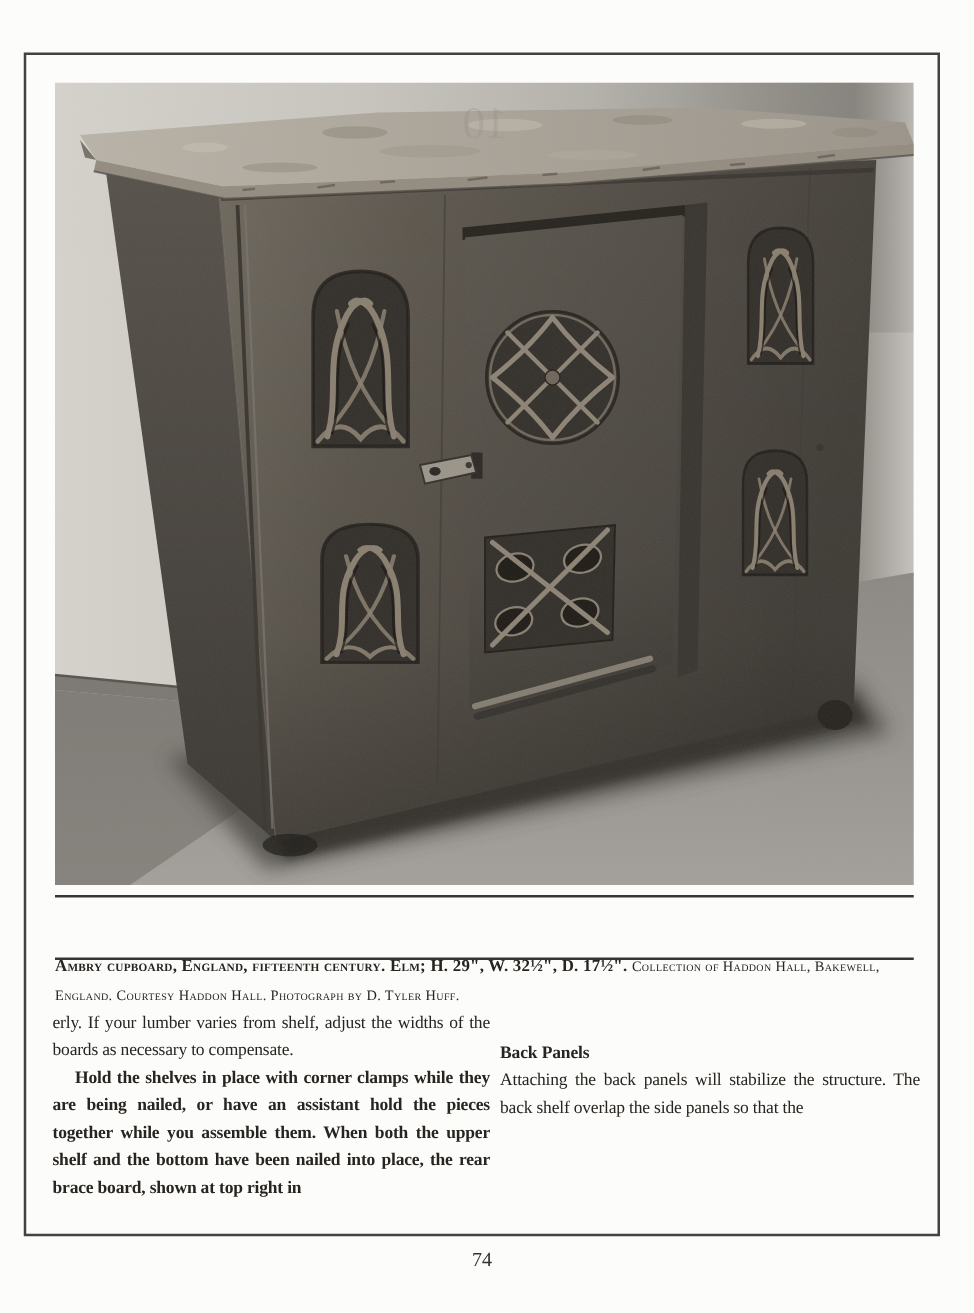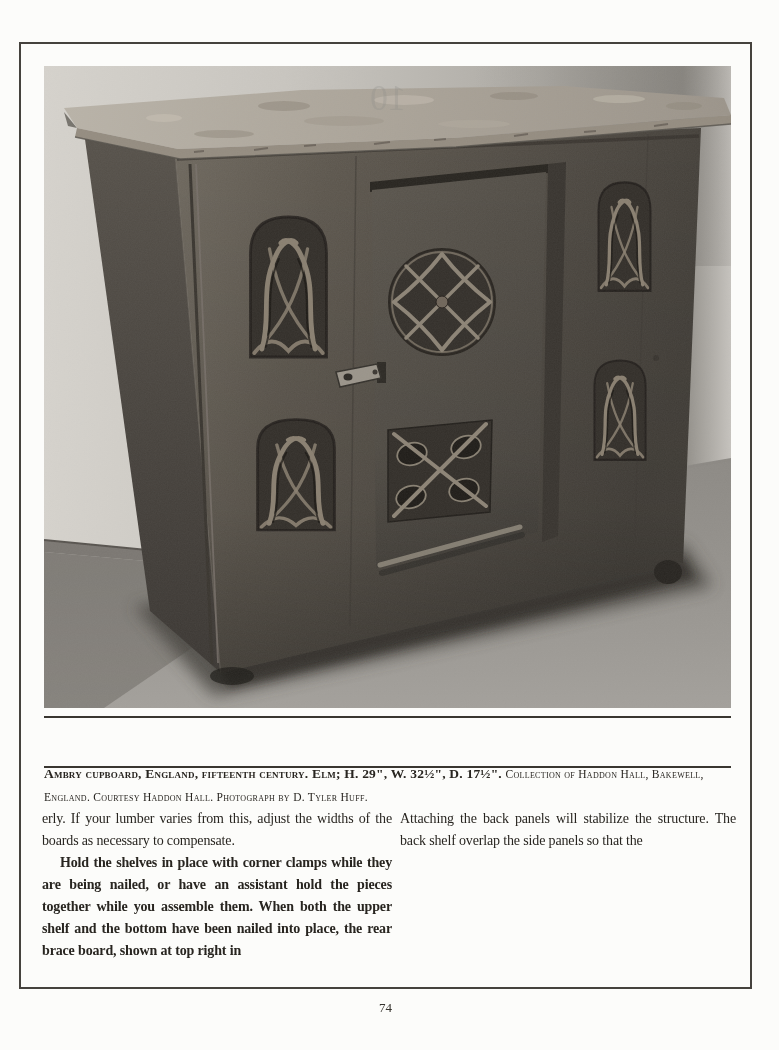--- a/index.html
+++ b/index.html
@@ -28,21 +28,21 @@
   .bodycol{position:absolute;top:808px;font-size:14px;line-height:22px;letter-spacing:-0.15px;}
   .col-left{left:42px;width:350px;}
   .col-right{left:400px;width:336px;}
   .bodycol p{margin:0;text-align:justify;}
   .bodycol p.indented{text-indent:18px;font-weight:bold;}
   .bodycol h3{
     margin:24px 0 0 0;font-size:14px;line-height:22px;font-weight:700;letter-spacing:-0.1px;
   }
   .page-number{
     position:absolute;left:19px;top:1000px;width:733px;text-align:center;
-    font-size:13px;color:#35322d;
+    font-size:16px;color:#35322d;
   }
 </style>
 </head>
 <body>
 
 <div class="page">
 
   <div class="frame"></div>
 
   <div class="photo">
@@ -212,23 +212,24 @@
     </svg>
   </div>
 
   <div class="rule rule-top"></div>
 
   <p class="caption"><span class="cap-main">Ambry cupboard, England, fifteenth century. Elm; H. 29", W. 32½", D. 17½". </span><span class="cap-credit">Collection of Haddon Hall, Bakewell, England. Courtesy Haddon Hall. Photograph by D. Tyler Huff.</span></p>
 
   <div class="rule rule-bottom"></div>
 
   <div class="bodycol col-left">
-    <p>erly. If your lumber varies from this, adjust the widths of the boards as necessary to compensate.</p>
+    <p>erly. If your lumber varies from shelf, adjust the widths of the boards as necessary to compensate.</p>
     <p class="indented">Hold the shelves in place with corner clamps while they are being nailed, or have an assistant hold the pieces together while you assemble them. When both the upper shelf and the bottom have been nailed into place, the rear brace board, shown at top right in</p>
   </div>
 
   <div class="bodycol col-right">
+    <h3>Back Panels</h3>
     <p>Attaching the back panels will stabilize the structure. The back shelf overlap the side panels so that the</p>
   </div>
 
   <div class="page-number">74</div>
 
 </div>
 
 </body></html>

